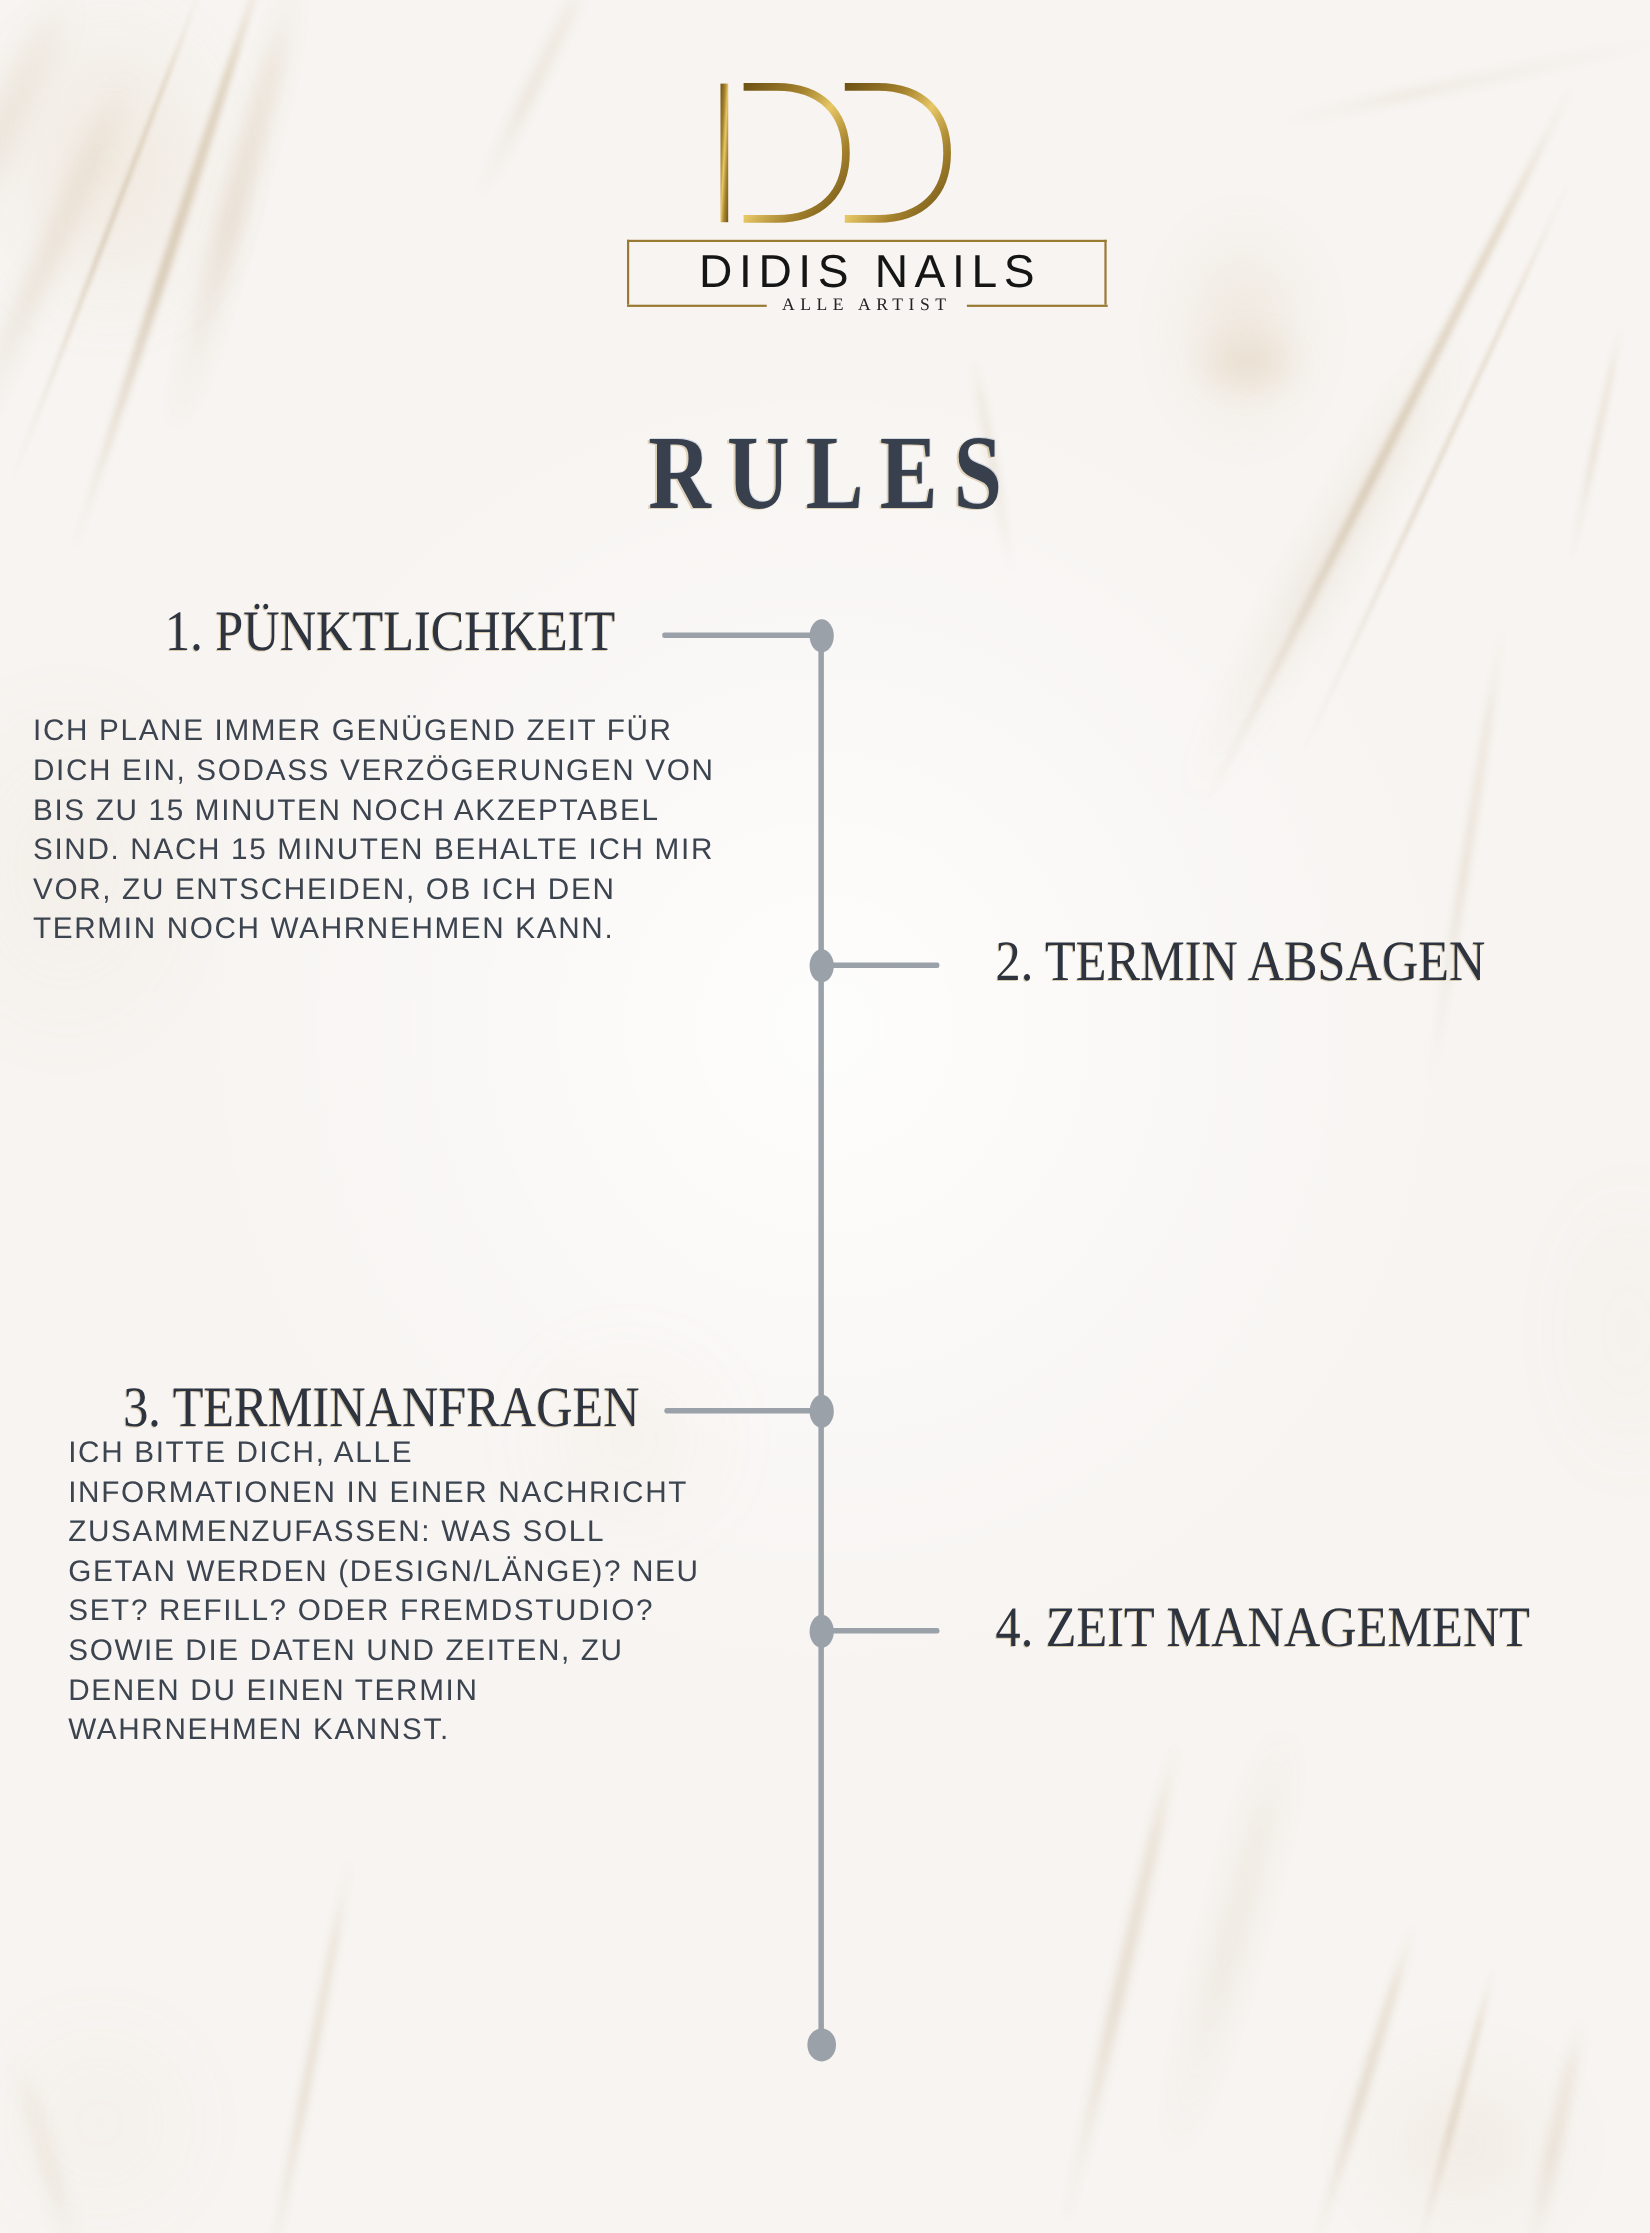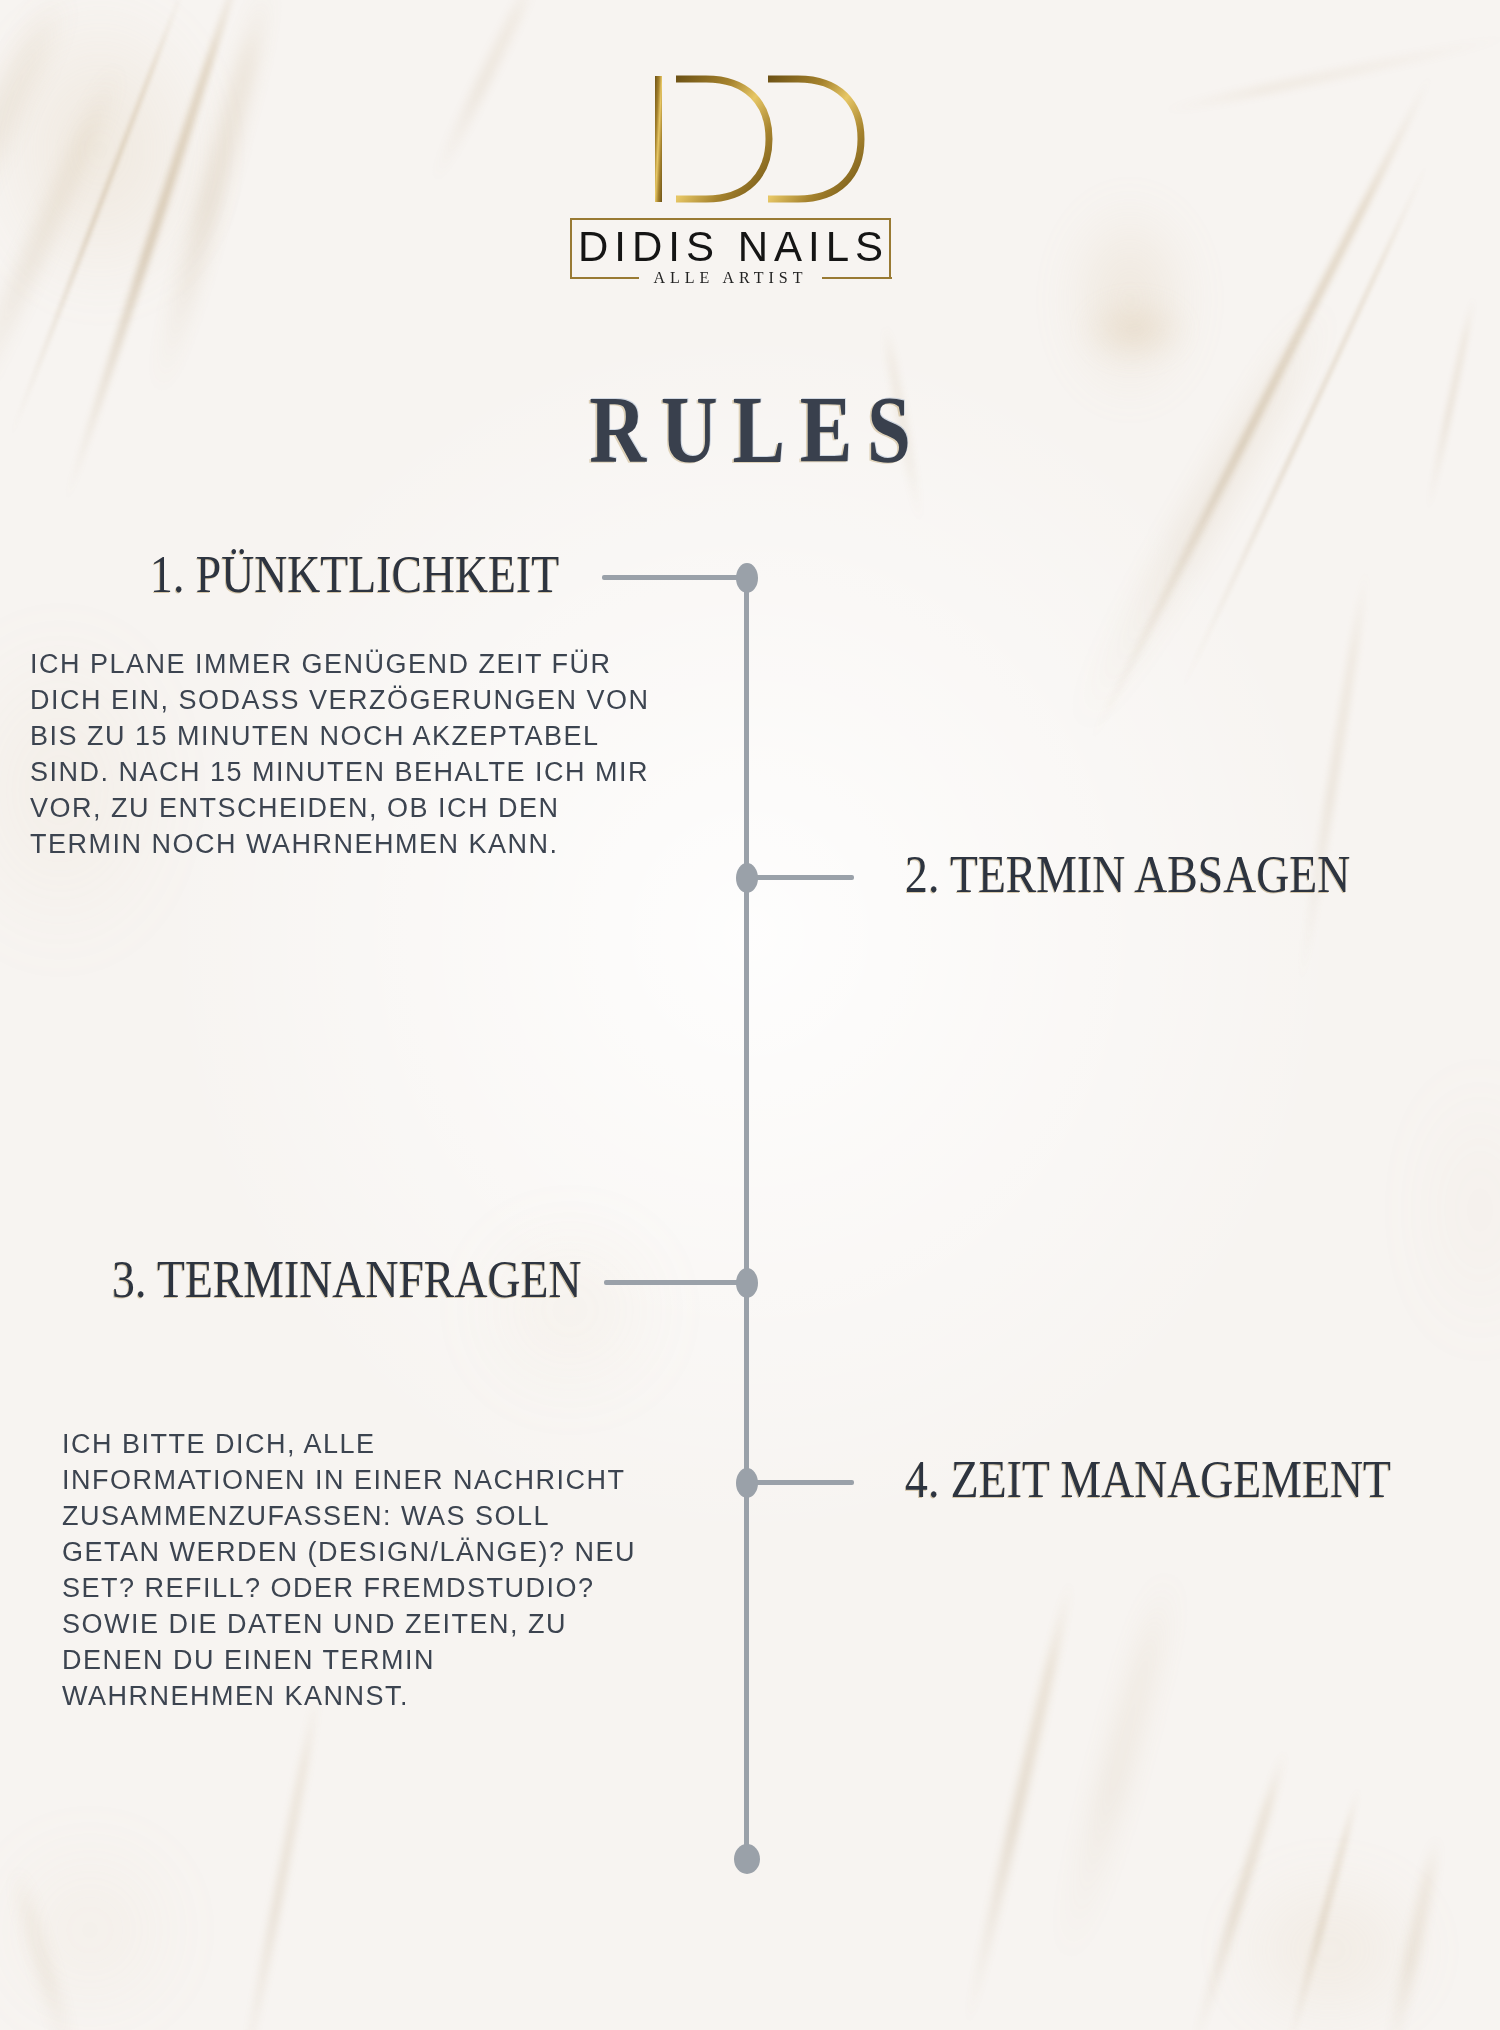--- a/index.html
+++ b/index.html
@@ -49,21 +49,21 @@
   .v17{left:1320px;top:1780px;width:6px;height:280px;transform:rotate(15deg);filter:blur(3px);opacity:.38}
   .v18{left:1408px;top:1830px;width:10px;height:240px;transform:rotate(12deg);filter:blur(6px);opacity:.3}
   .p6{left:1180px;top:1830px;width:300px;height:240px;opacity:.3;filter:blur(30px)}
   .v19{left:276px;top:1680px;width:7px;height:420px;transform:rotate(11deg);filter:blur(4px);opacity:.35}
   .v20{left:40px;top:1860px;width:10px;height:220px;transform:rotate(-16deg);filter:blur(8px);opacity:.25}
   .p7{left:-40px;top:1800px;width:260px;height:260px;opacity:.2;filter:blur(40px)}
 
   
   .monogram{position:absolute;left:650px;top:74px;width:222px;height:130px;}
   .brand-frame{
-    position:absolute;left:570px;top:218px;width:321px;height:59px;box-sizing:border-box;
+    position:absolute;left:570px;top:218px;width:436px;height:59px;box-sizing:border-box;
     border-top:2.5px solid var(--frame-border,#997a33);
     border-left:2.5px solid var(--frame-border,#997a33);
     border-right:2.5px solid var(--frame-border,#997a33);
   }
   .brand-name{
     width:100%;text-align:center;line-height:54px;
     font-size:42px;letter-spacing:6px;padding-left:6px;box-sizing:border-box;
     color:var(--brand-text,#151515);white-space:nowrap;
   }
   .frame-bottom{
@@ -110,21 +110,21 @@
   .h2{left:905px;top:849px}
   .h3{left:112px;top:1254px}
   .h4{left:905px;top:1454px}
   .para{
     position:absolute;font-size:27px;line-height:36px;letter-spacing:1.5px;
     color:var(--body-text,#3c4450);white-space:pre-line;
   }
   .s1p1{left:30px;top:646px;width:720px}
   .s1p2{left:45px;top:906px;width:720px}
   .s2p1{left:882px;top:966px;width:600px}
-  .s3p1{left:62px;top:1426px;width:700px}
+  .s3p1{left:62px;top:1302px;width:700px}
   .s4p1{left:882px;top:1574px;width:610px}
 </style>
 </head>
 <body>
 
 <div class="poster">
 
   <div class="bg">
     <i class="patch p1"></i>
     <i class="patch p2"></i>

